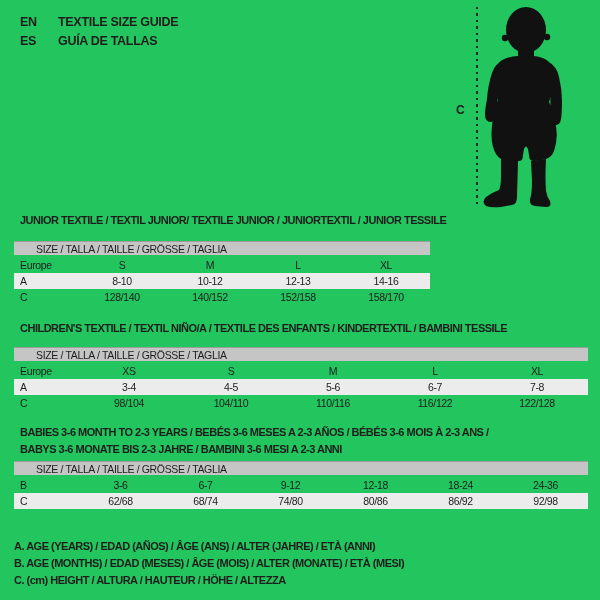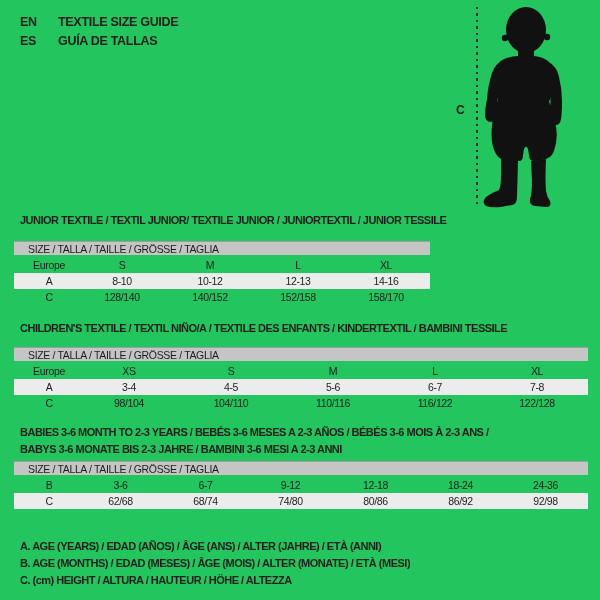--- a/index.html
+++ b/index.html
@@ -25,30 +25,30 @@
   .measure-line{left:476px;top:7px;width:2px;height:200px;
     background-image:repeating-linear-gradient(to bottom,#2b2b2b 0 2.5px,transparent 2.5px 6.5px);}
   .c-label{left:456px;top:103px;font-weight:700;font-size:12px;}
   .baby-svg{left:479px;top:4px;color:var(--sil);}
 
   
   .sec-title{left:20px;font-size:11px;font-weight:700;letter-spacing:-0.5px;
     white-space:nowrap;line-height:17px;}
   .size-table{left:14px;font-size:10.5px;letter-spacing:-0.35px;}
   .size-bar{height:13px;background:var(--bar);border-top:1px solid #9d9d9d;
-    display:flex;align-items:center;padding-left:14px;margin-bottom:2px;white-space:nowrap;}
+    display:flex;align-items:center;padding-left:22px;margin-bottom:2px;white-space:nowrap;}
   .tr{display:flex;height:16px;align-items:center;}
   .tr.stripe{background:var(--stripe);}
   .td{flex:1;text-align:center;white-space:nowrap;}
-  .td:first-child{flex:0 0 58px;text-align:center;padding-left:6px;}
+  .td:first-child{flex:0 0 58px;text-align:left;padding-left:6px;}
   .w-junior{width:416px;}
   .w-wide{width:574px;}
 
   
-  .legend{left:20px;top:537px;}
+  .legend{left:14px;top:537px;}
   .legend-line{font-weight:700;font-size:11px;letter-spacing:-0.5px;height:17px;
     display:flex;align-items:center;white-space:nowrap;}
 </style>
 </head>
 <body>
 
 <div id="screen">
 
   <div class="abs langs">
     <div class="lang-row">

